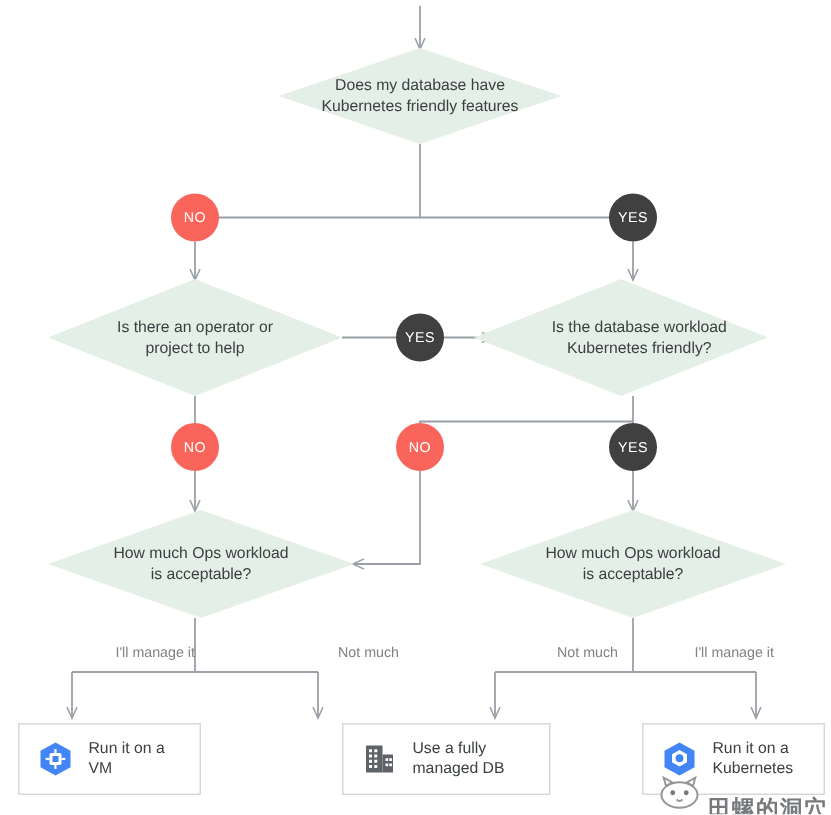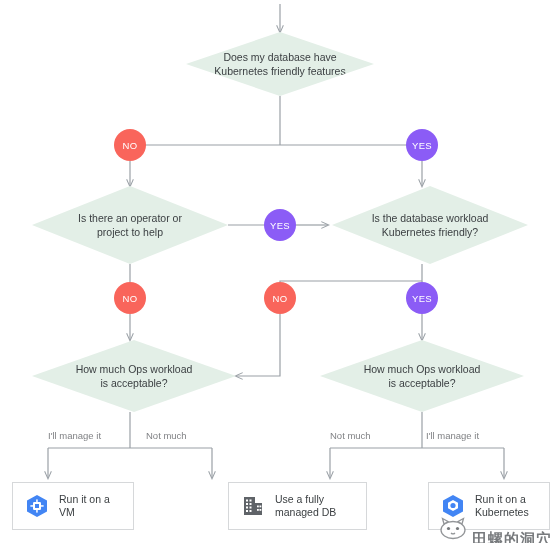--- a/index.html
+++ b/index.html
@@ -50,28 +50,28 @@
     border-radius: 50%;
     display: flex;
     align-items: center;
     justify-content: center;
     color: #ffffff;
     font-size: 9.5px;
     letter-spacing: 0.3px;
     text-align: center;
   }
   .circle.no  { background: #f9655b; }
-  .circle.yes { background: #8b5cf6; }
+  .circle.yes { background: #404040; }
   
   .edge-label {
     position: absolute;
     color: #808285;
     font-size: 9.5px;
     white-space: nowrap;
-    text-align: left;
+    text-align: right;
   }
   
   .box {
     border: 1px solid #d6d8da;
     background: #ffffff;
     display: flex;
     align-items: center;
     padding-left: 11px;
     gap: 9px;
   }
@@ -160,21 +160,21 @@
   <div class="node diamond" style="left:186px; top:32px; width:188px; height:64px;">
     <span class="dlabel">Does my database have
 Kubernetes friendly features</span>
   </div>
 
   <div class="node diamond" style="left:32px; top:186px; width:196px; height:78px;">
     <span class="dlabel">Is there an operator or
 project to help</span>
   </div>
 
-  <div class="node diamond" style="left:332px; top:186px; width:196px; height:78px;">
+  <div class="node diamond" style="left:316px; top:186px; width:196px; height:78px;justify-content:flex-end;">
     <span class="dlabel">Is the database workload
 Kubernetes friendly?</span>
   </div>
 
   <div class="node diamond" style="left:32px; top:340px; width:204px; height:72px;">
     <span class="dlabel">How much Ops workload
 is acceptable?</span>
   </div>
 
   <div class="node diamond" style="left:320px; top:340px; width:204px; height:72px;">

